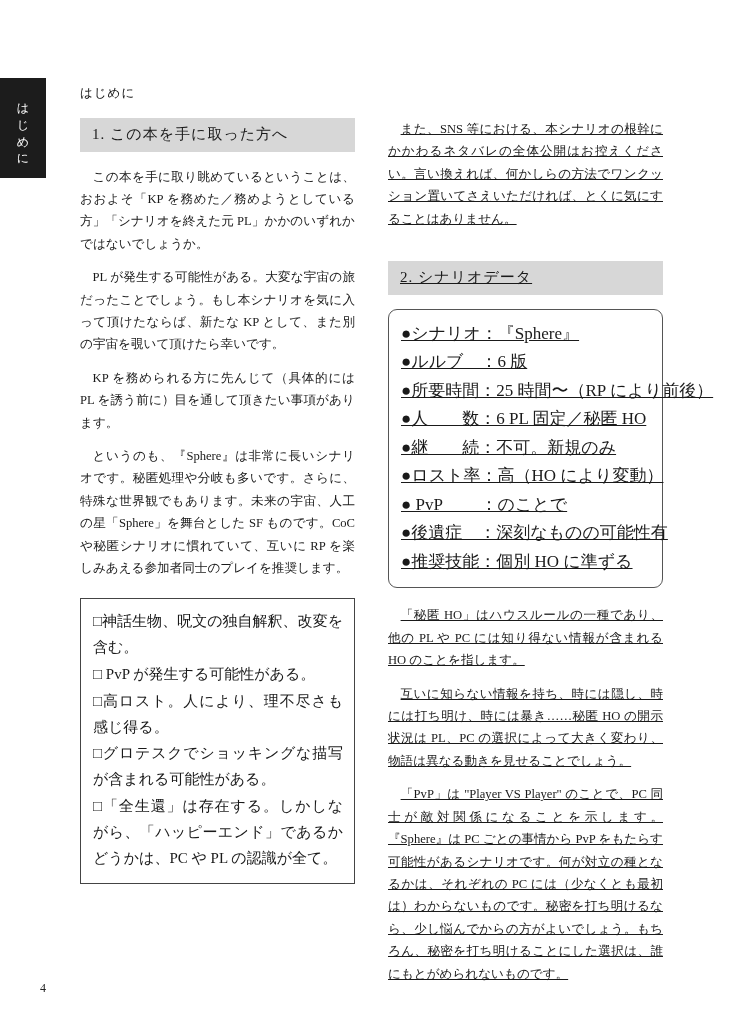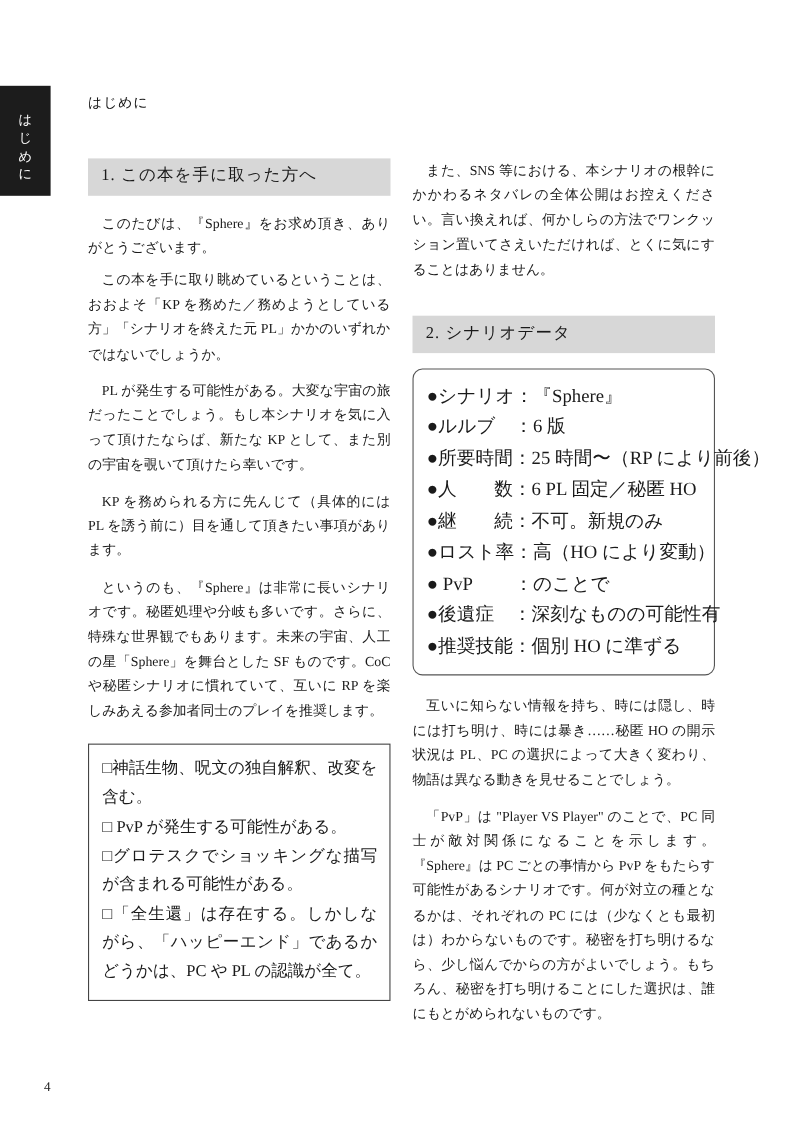--- a/index.html
+++ b/index.html
@@ -55,24 +55,23 @@
     height: 1024px;
   }
   .col {
     position: absolute;
     top: 118px;
     width: 275px;
     font-size: 12.6px;
     line-height: 1.78;
     text-align: justify;
     text-justify: inter-ideograph;
-    margin-top: 26px;
   }
   .col-left  { left: 80px; }
-  .col-right { left: 375px; }
+  .col-right { left: 388px; text-decoration: underline; }
 
   p.para {
     margin: 0 0 11px 0;
     text-indent: 1em;
   }
   p.para.tight { margin-bottom: 7px; }
 
   
   .sec-head {
     background: #d7d7d7;
@@ -132,31 +131,31 @@
   <div class="side-tab">
     <span class="vtext">はじめに</span>
   </div>
 
   <div class="running-head">はじめに</div>
 
   <div class="col col-left">
 
     <h2 class="sec-head">1. この本を手に取った方へ</h2>
 
-    <p class="para tight">このたびは、『Sphere』をお求め頂き、ありがとうございます。</p>
     <p class="para">この本を手に取り眺めているということは、おおよそ「KP を務めた／務めようとしている方」「シナリオを終えた元 PL」かかのいずれかではないでしょうか。</p>
     <p class="para">PL が発生する可能性がある。大変な宇宙の旅だったことでしょう。もし本シナリオを気に入って頂けたならば、新たな KP として、また別の宇宙を覗いて頂けたら幸いです。</p>
     <p class="para">KP を務められる方に先んじて（具体的には PL を誘う前に）目を通して頂きたい事項があります。</p>
     <p class="para">というのも、『Sphere』は非常に長いシナリオです。秘匿処理や分岐も多いです。さらに、特殊な世界観でもあります。未来の宇宙、人工の星「Sphere」を舞台とした SF ものです。CoC や秘匿シナリオに慣れていて、互いに RP を楽しみあえる参加者同士のプレイを推奨します。</p>
 
     <div class="gap-s"></div>
 
     <div class="note-box">
       <p class="nrow">□神話生物、呪文の独自解釈、改変を含む。</p>
       <p class="nrow">□ PvP が発生する可能性がある。</p>
+      <p class="nrow">□高ロスト。人により、理不尽さも感じ得る。</p>
       <p class="nrow">□グロテスクでショッキングな描写が含まれる可能性がある。</p>
       <p class="nrow">□「全生還」は存在する。しかしながら、「ハッピーエンド」であるかどうかは、PC や PL の認識が全て。</p>
     </div>
 
   </div>
 
   <div class="col col-right">
 
     <p class="para">また、SNS 等における、本シナリオの根幹にかかわるネタバレの全体公開はお控えください。言い換えれば、何かしらの方法でワンクッション置いてさえいただければ、とくに気にすることはありません。</p>
 
@@ -169,20 +168,21 @@
       <div class="row">●ルルブ　：6 版</div>
       <div class="row">●所要時間：25 時間〜（RP により前後）</div>
       <div class="row">●人　　数：6 PL 固定／秘匿 HO</div>
       <div class="row">●継　　続：不可。新規のみ</div>
       <div class="row">●ロスト率：高（HO により変動）</div>
       <div class="row">● PvP 　　：のことで</div>
       <div class="row">●後遺症　：深刻なものの可能性有</div>
       <div class="row">●推奨技能：個別 HO に準ずる</div>
     </div>
 
+    <p class="para">「秘匿 HO」はハウスルールの一種であり、他の PL や PC には知り得ない情報が含まれる HO のことを指します。</p>
     <p class="para">互いに知らない情報を持ち、時には隠し、時には打ち明け、時には暴き……秘匿 HO の開示状況は PL、PC の選択によって大きく変わり、物語は異なる動きを見せることでしょう。</p>
     <p class="para">「PvP」は "Player VS Player" のことで、PC 同士が敵対関係になることを示します。『Sphere』は PC ごとの事情から PvP をもたらす可能性があるシナリオです。何が対立の種となるかは、それぞれの PC には（少なくとも最初は）わからないものです。秘密を打ち明けるなら、少し悩んでからの方がよいでしょう。もちろん、秘密を打ち明けることにした選択は、誰にもとがめられないものです。</p>
 
   </div>
 
   <div class="folio">4</div>
 
 </div>
 
 </body></html>

